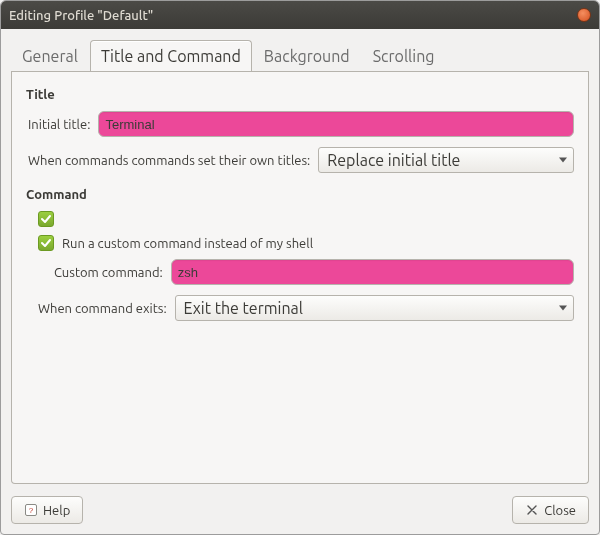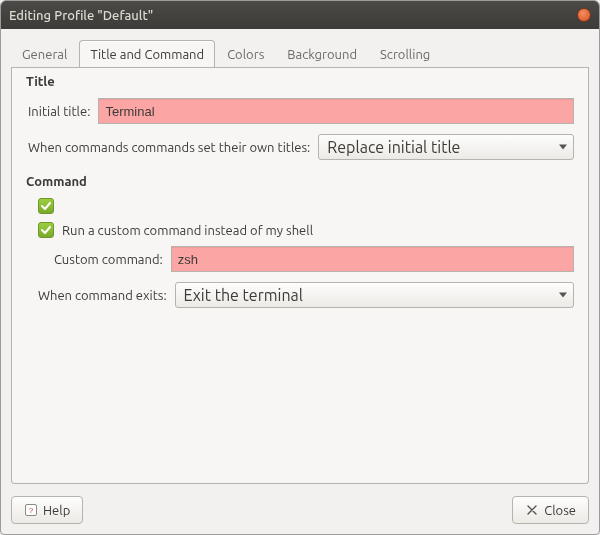--- a/index.html
+++ b/index.html
@@ -59,37 +59,37 @@
   }
   .tab {
     padding: 6px 10px;
     color: #6b6b6b;
     border: 1px solid transparent;
     border-bottom: none;
     border-radius: 4px 4px 0 0;
     margin-right: 1px;
     cursor: pointer;
     background: transparent;
-    font-size: 13px;
+    font-size: 16px;
   }
   .tab.active {
     background: #f7f6f5;
     color: #3c3b37;
     border-color: #b6b3ac;
     position: relative;
     z-index: 2;
     box-shadow: inset 0 1px 0 #fff;
   }
   .tab-panel {
     border: 1px solid #b6b3ac;
     border-top: none;
     background: #f7f6f5;
     border-radius: 0 0 4px 4px;
     flex: 1;
-    padding: 5px 14px 10px 14px;
+    padding: 14px 14px 10px 14px;
   }
 
   .section-title {
     font-weight: bold;
     margin: 2px 0 10px 0;
     color: #3c3b37;
   }
 
   .row {
     display: flex;
@@ -97,22 +97,22 @@
     margin: 0 0 10px 2px;
   }
   .row label.lbl {
     margin-right: 8px;
     white-space: nowrap;
   }
   input.text {
     flex: 1;
     height: 26px;
     border: 1px solid #b6b3ac;
-    border-radius: 0;
-    background: #fca5a5;
+    border-radius: 6px;
+    background: #ec4899;
     padding: 2px 6px;
     font-size: 13px;
     color: #3c3b37;
     box-shadow: inset 0 1px 1px rgba(0,0,0,0.06);
   }
   .select {
     flex: 1;
     height: 26px;
     border: 1px solid #b6b3ac;
     border-radius: 3px;
@@ -190,21 +190,20 @@
   <div class="titlebar">
     <span class="title-text">Editing Profile "Default"</span>
     <span class="close-dot"></span>
   </div>
 
   <div class="content">
 
     <div class="tabbar">
       <div class="tab">General</div>
       <div class="tab active">Title and Command</div>
-      <div class="tab">Colors</div>
       <div class="tab">Background</div>
       <div class="tab">Scrolling</div>
     </div>
 
     <div class="tab-panel">
 
       <div class="section-title">Title</div>
 
       <div class="row">
         <label class="lbl">Initial title:</label>

